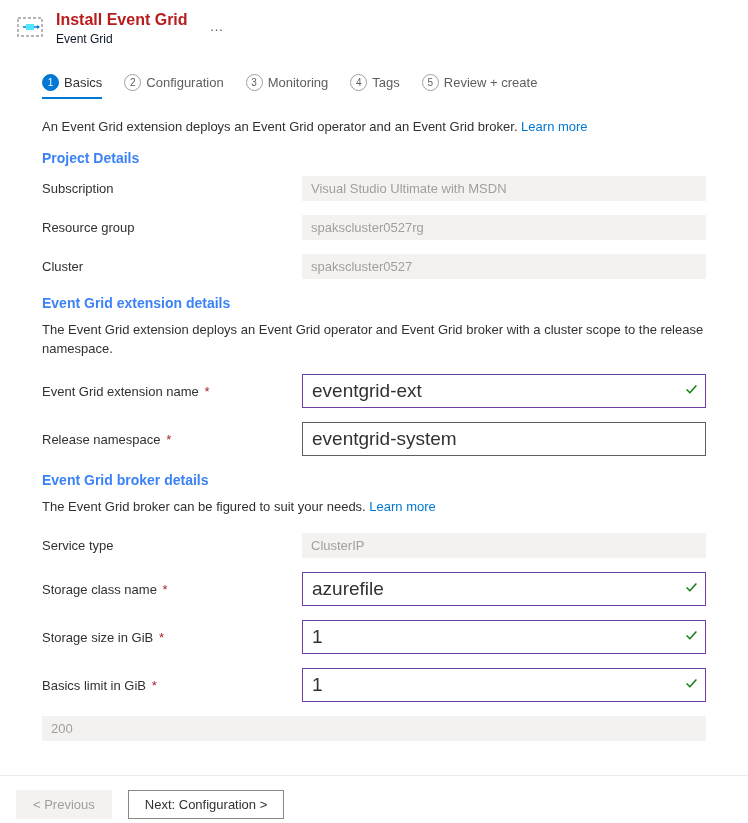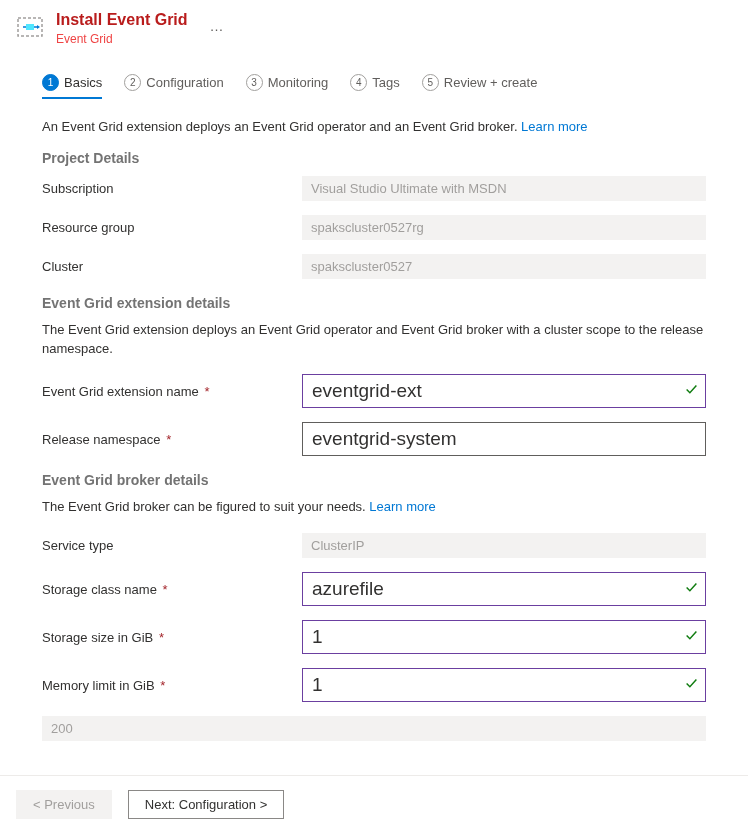--- a/index.html
+++ b/index.html
@@ -25,21 +25,21 @@
       margin-top: 3px;
     }
     .header-text h1 {
       font-size: 16px;
       font-weight: 600;
       color: #b91c1c;
       line-height: 1.3;
     }
     .header-text .subtitle {
       font-size: 12px;
-      color: #ef4444;
+      color: #0f172a;
       margin-top: 1px;
     }
     .header-ellipsis {
       margin-left: 10px;
       color: #605e5c;
       font-size: 14px;
       align-self: flex-start;
       margin-top: 8px;
     }
 
@@ -94,21 +94,21 @@
     }
     .link {
       color: #0078d4;
       text-decoration: none;
       cursor: pointer;
     }
 
     .section-title {
       font-size: 14px;
       font-weight: 600;
-      color: #737373;
+      color: #3b82f6;
       margin-bottom: 10px;
       margin-top: 16px;
     }
     .section-title:first-child { margin-top: 0; }
     .section-desc {
       font-size: 13px;
       color: #323130;
       margin-bottom: 16px;
       line-height: 1.45;
     }
@@ -326,21 +326,21 @@
           <svg width="13" height="13" viewBox="0 0 16 16">
               <path d="M2 8 L6 12 L14 3" fill="none" stroke="#107c10" stroke-width="1.8"></path>
             </svg>
         </span>
       </div>
     </div>
   </div>
 
   <div class="form-row">
     <div class="form-label">
-      <span>Memory limit in GiB</span><span class="required"> *</span>
+      <span>Basics limit in GiB</span><span class="required"> *</span>
     </div>
     <div class="form-value">
       <div class="input-wrap">
         <input type="text" class="text-input validated" value="1" style="">
         <span class="check-icon">
           <svg width="13" height="13" viewBox="0 0 16 16">
               <path d="M2 8 L6 12 L14 3" fill="none" stroke="#107c10" stroke-width="1.8"></path>
             </svg>
         </span>
       </div>

